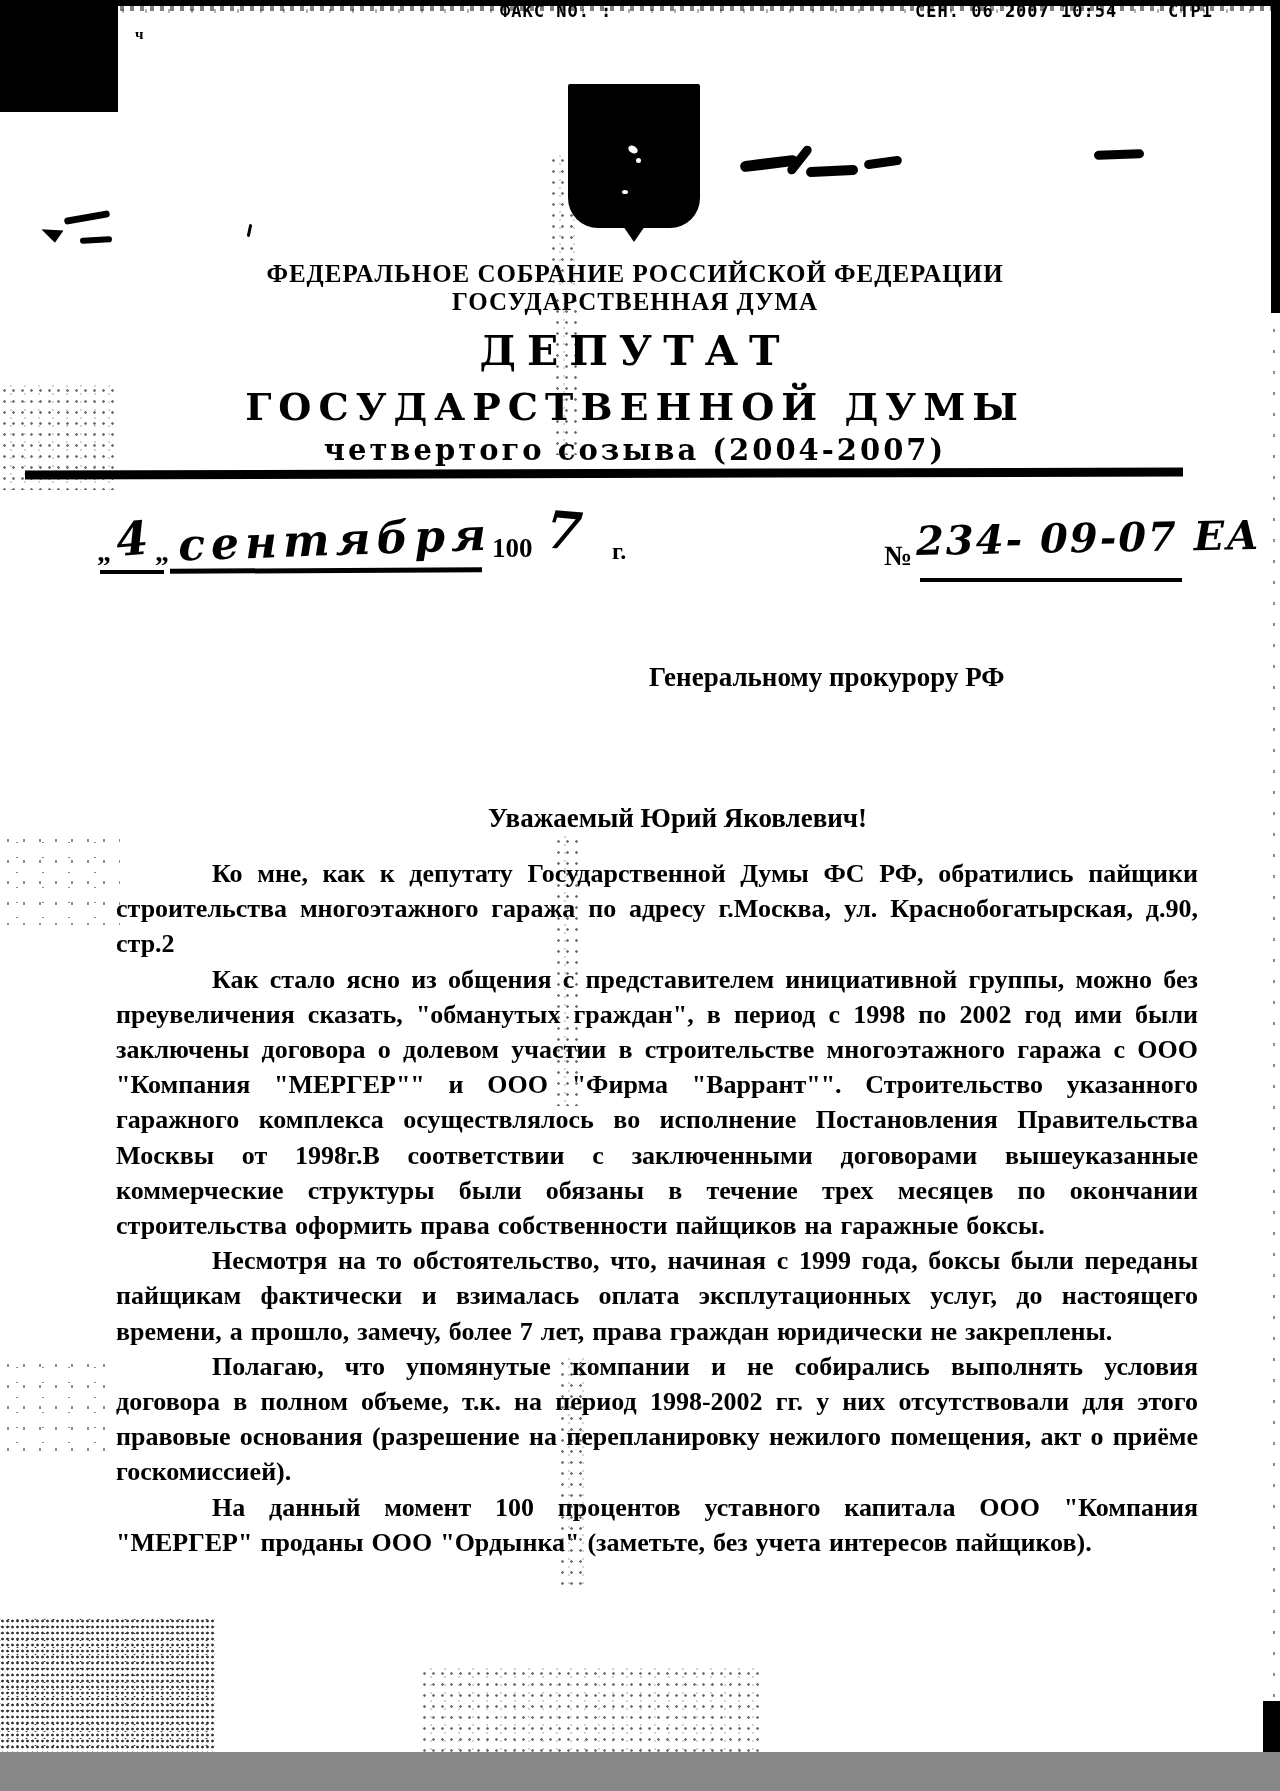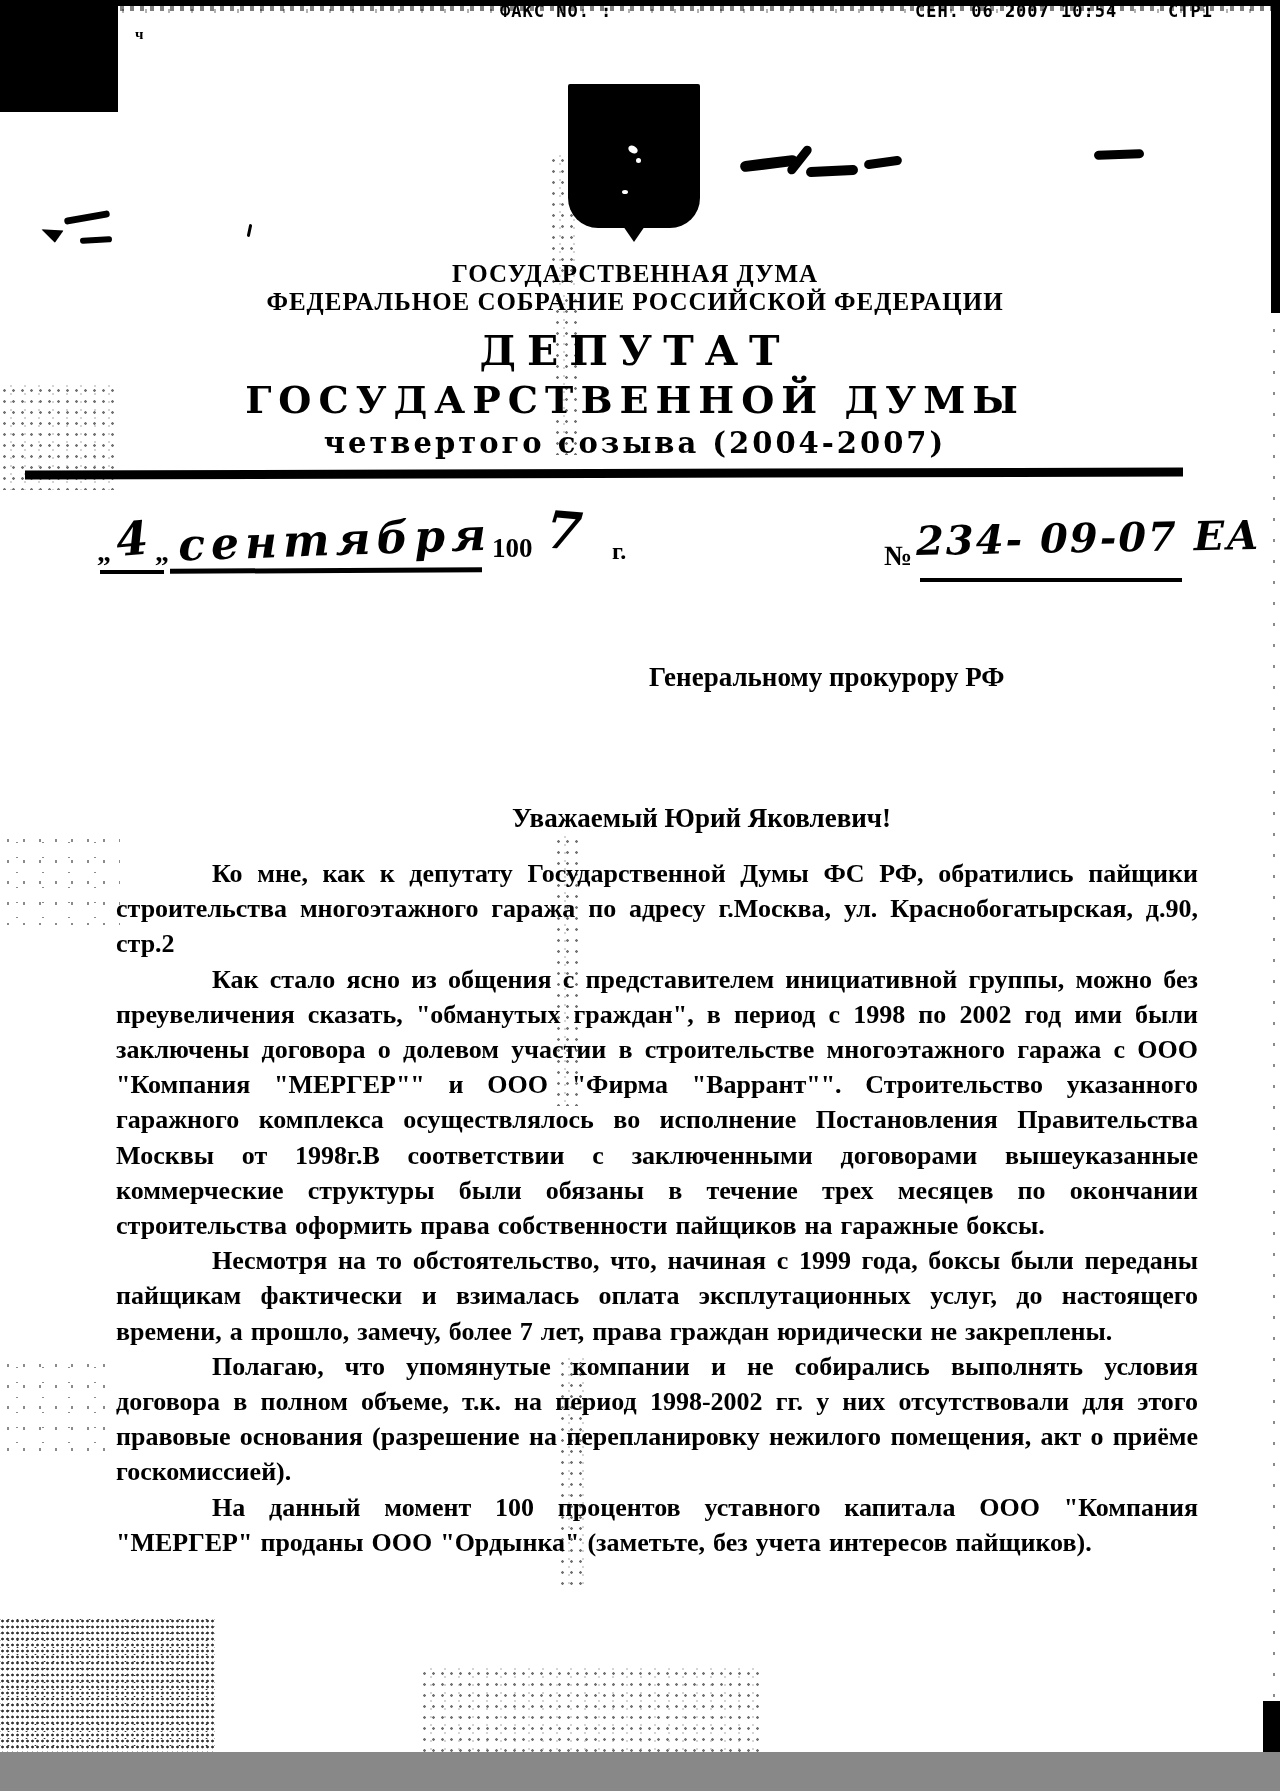--- a/index.html
+++ b/index.html
@@ -15,32 +15,32 @@
     font-weight:bold;font-size:17px;letter-spacing:1px;white-space:nowrap;}
   .top-band{position:absolute;left:0;top:0;width:1280px;height:6px;background:#000;}
   .top-band-rag{position:absolute;left:0;top:6px;width:1280px;height:5px;opacity:.5;
     background:repeating-linear-gradient(90deg,#000 0 4px,transparent 4px 10px);}
   .top-band-rag2{position:absolute;left:0;top:9px;width:1280px;height:4px;opacity:.3;
     background:repeating-linear-gradient(90deg,transparent 0 7px,#000 7px 9px,transparent 9px 23px);}
   
   .letterhead{position:absolute;left:180px;top:260px;width:910px;text-align:center;}
   .lh-small{font:bold 25px/28px "Liberation Serif",serif;letter-spacing:1px;}
   .lh-title{font:bold 41px/46px "DejaVu Serif",serif;letter-spacing:11px;margin-top:12px;}
-  .lh-sub{font:bold 38px/44px "DejaVu Serif",serif;letter-spacing:7px;margin-top:4px;text-align:center;}
+  .lh-sub{font:bold 38px/44px "DejaVu Serif",serif;letter-spacing:7px;margin-top:11px;text-align:center;}
   .lh-conv{font:bold 29px/32px "DejaVu Serif",serif;letter-spacing:3px;margin-top:5px;text-align:center;}
   .rule{position:absolute;left:25px;top:469px;width:1158px;height:9px;background:#000;
     transform:rotate(-.15deg);}
   
   .printed{position:absolute;font-family:"Liberation Serif",serif;font-weight:bold;white-space:nowrap;}
   .hand{position:absolute;font-family:"DejaVu Serif",serif;font-style:italic;font-weight:bold;
     white-space:nowrap;}
   .uline{position:absolute;background:#000;}
   
   .addressee{position:absolute;left:605px;top:660px;font:bold 27px/35px "Liberation Serif",serif;margin-left:44px;}
-  .salutation{position:absolute;left:512px;top:803px;font:bold 27px "Liberation Serif",serif;white-space:nowrap;text-align:center;}
+  .salutation{position:absolute;left:488px;top:803px;font:bold 27px "Liberation Serif",serif;white-space:nowrap;text-align:center;}
   .body-block{position:absolute;left:116px;top:856px;width:1082px;
     font:bold 26px/35.2px "Liberation Serif",serif;text-align:justify;word-spacing:1.5px;}
   .body-block p{margin:0;text-indent:96px;}
   
   .emblem{position:absolute;left:568px;top:84px;width:132px;height:160px;}
   .emblem-shield{position:absolute;left:0;top:0;width:132px;height:144px;background:#000;
     border-radius:2px 2px 30px 30px;}
   .emblem-tail{position:absolute;left:55px;top:142px;width:0;height:0;
     border-left:11px solid transparent;border-right:11px solid transparent;border-top:16px solid #000;}
   .emblem-speck{position:absolute;background:#fff;border-radius:50%;}
@@ -84,22 +84,22 @@
     <div class="emblem-speck" style="left:54px;top:106px;width:6px;height:4px;"></div>
   </div>
 
   <div class="stroke" style="left:740px;top:158px;width:58px;height:11px;transform:rotate(-7deg);"></div>
   <div class="stroke" style="left:795px;top:143px;width:9px;height:34px;transform:rotate(38deg);"></div>
   <div class="stroke" style="left:806px;top:166px;width:52px;height:10px;transform:rotate(-3deg);"></div>
   <div class="stroke" style="left:864px;top:158px;width:38px;height:9px;transform:rotate(-8deg);"></div>
   <div class="stroke" style="left:1094px;top:150px;width:50px;height:9px;transform:rotate(-2deg);"></div>
 
   <div class="letterhead">
+    <div class="lh-small">ФЕДЕРАЛЬНОЕ СОБРАНИЕ РОССИЙСКОЙ ФЕДЕРАЦИИ</div>
     <div class="lh-small">ГОСУДАРСТВЕННАЯ ДУМА</div>
-    <div class="lh-small">ФЕДЕРАЛЬНОЕ СОБРАНИЕ РОССИЙСКОЙ ФЕДЕРАЦИИ</div>
     <div class="lh-title">ДЕПУТАТ</div>
     <div class="lh-sub">ГОСУДАРСТВЕННОЙ ДУМЫ</div>
     <div class="lh-conv">четвертого созыва (2004-2007)</div>
   </div>
   <div class="rule"></div>
 
   <div class="printed" style="left:97px;top:536px;font-size:28px;">„</div>
   <div class="hand" style="left:116px;top:512px;font-size:46px;transform:rotate(-5deg);">4</div>
   <div class="printed" style="left:155px;top:536px;font-size:28px;">„</div>
   <div class="hand" style="left:178px;top:514px;font-size:44px;letter-spacing:6px;transform:rotate(-2deg);">сентября</div>

